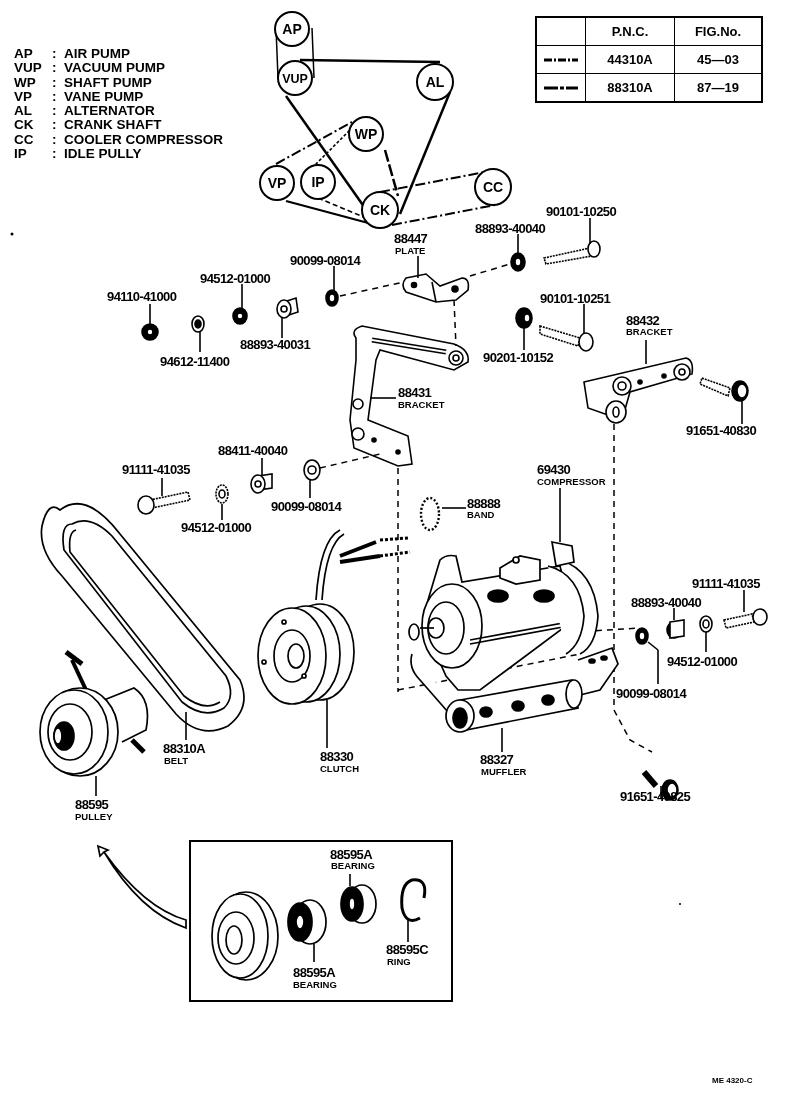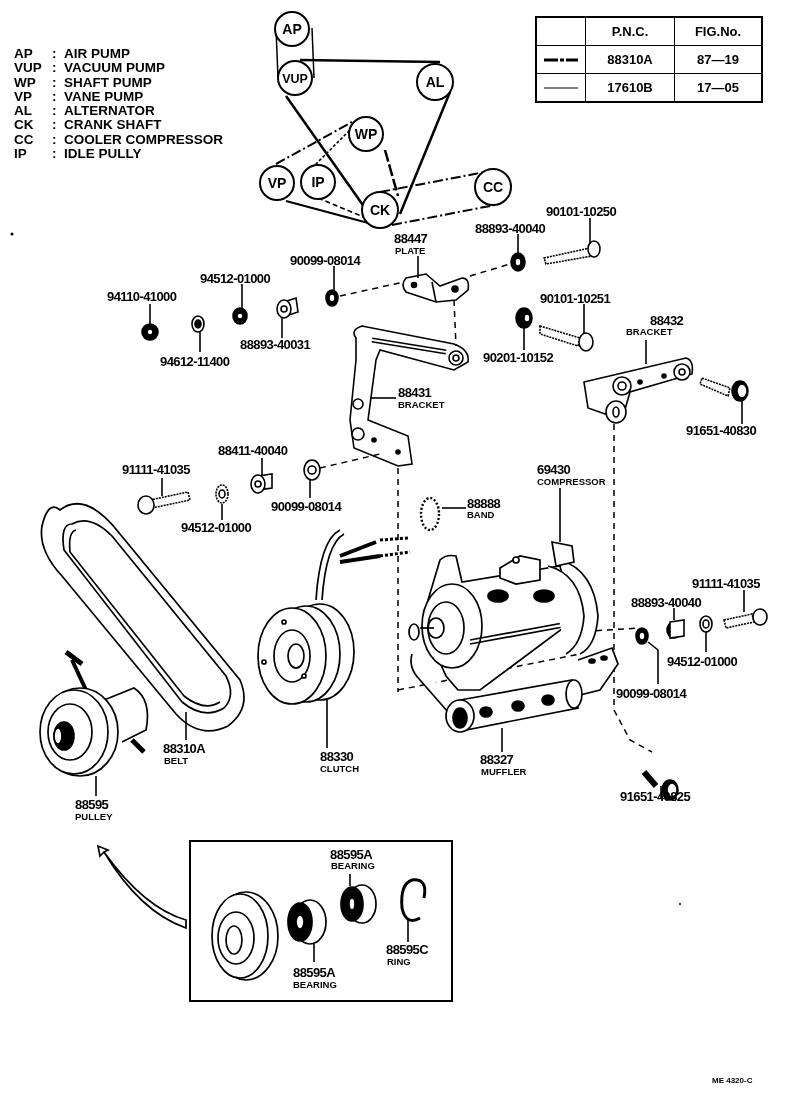--- a/index.html
+++ b/index.html
@@ -406,50 +406,50 @@
     <tr>
       <th class="c0"></th>
       <th class="c1">P.N.C.</th>
       <th class="c2">FIG.No.</th>
     </tr>
   </thead>
   <tbody id="pnc-body">
       <tr>
         <td class="c0">
           <svg width="38" height="10">
+            <line x1="2" y1="5" x2="36" y2="5" stroke="#000" stroke-width="3" stroke-dasharray="8 2 2 2"></line>
+          </svg>
+        </td>
+        <td class="c1">44310A</td>
+        <td class="c2">45—03</td>
+      </tr>
+      <tr>
+        <td class="c0">
+          <svg width="38" height="10">
             <line x1="2" y1="5" x2="36" y2="5" stroke="#000" stroke-width="3.2" stroke-dasharray="14 2 4 2"></line>
           </svg>
         </td>
         <td class="c1">88310A</td>
         <td class="c2">87—19</td>
-      </tr>
-      <tr>
-        <td class="c0">
-          <svg width="38" height="10">
-            <line x1="2" y1="5" x2="36" y2="5" stroke="#000" stroke-width="1.2" stroke-dasharray=""></line>
-          </svg>
-        </td>
-        <td class="c1">17610B</td>
-        <td class="c2">17—05</td>
       </tr>
     </tbody>
 </table>
 
 <div class="lbl" style="left:394px;top:232px">88447</div>
 <div class="sub" style="left:395px;top:246px">PLATE</div>
 <div class="lbl" style="left:475px;top:222px">88893-40040</div>
 <div class="lbl" style="left:546px;top:205px">90101-10250</div>
 <div class="lbl" style="left:290px;top:254px">90099-08014</div>
 <div class="lbl" style="left:200px;top:272px">94512-01000</div>
 <div class="lbl" style="left:107px;top:290px">94110-41000</div>
 <div class="lbl" style="left:160px;top:355px">94612-11400</div>
 <div class="lbl" style="left:240px;top:338px">88893-40031</div>
 <div class="lbl" style="left:540px;top:292px">90101-10251</div>
 <div class="lbl" style="left:483px;top:351px">90201-10152</div>
-<div class="lbl" style="left:650px;top:314px">88432</div>
+<div class="lbl" style="left:626px;top:314px">88432</div>
 <div class="sub" style="left:626px;top:327px">BRACKET</div>
 <div class="lbl" style="left:686px;top:424px">91651-40830</div>
 <div class="lbl" style="left:398px;top:386px">88431</div>
 <div class="sub" style="left:398px;top:400px">BRACKET</div>
 <div class="lbl" style="left:218px;top:444px">88411-40040</div>
 <div class="lbl" style="left:122px;top:463px">91111-41035</div>
 <div class="lbl" style="left:271px;top:500px">90099-08014</div>
 <div class="lbl" style="left:181px;top:521px">94512-01000</div>
 <div class="lbl" style="left:537px;top:463px">69430</div>
 <div class="sub" style="left:537px;top:477px">COMPRESSOR</div>

